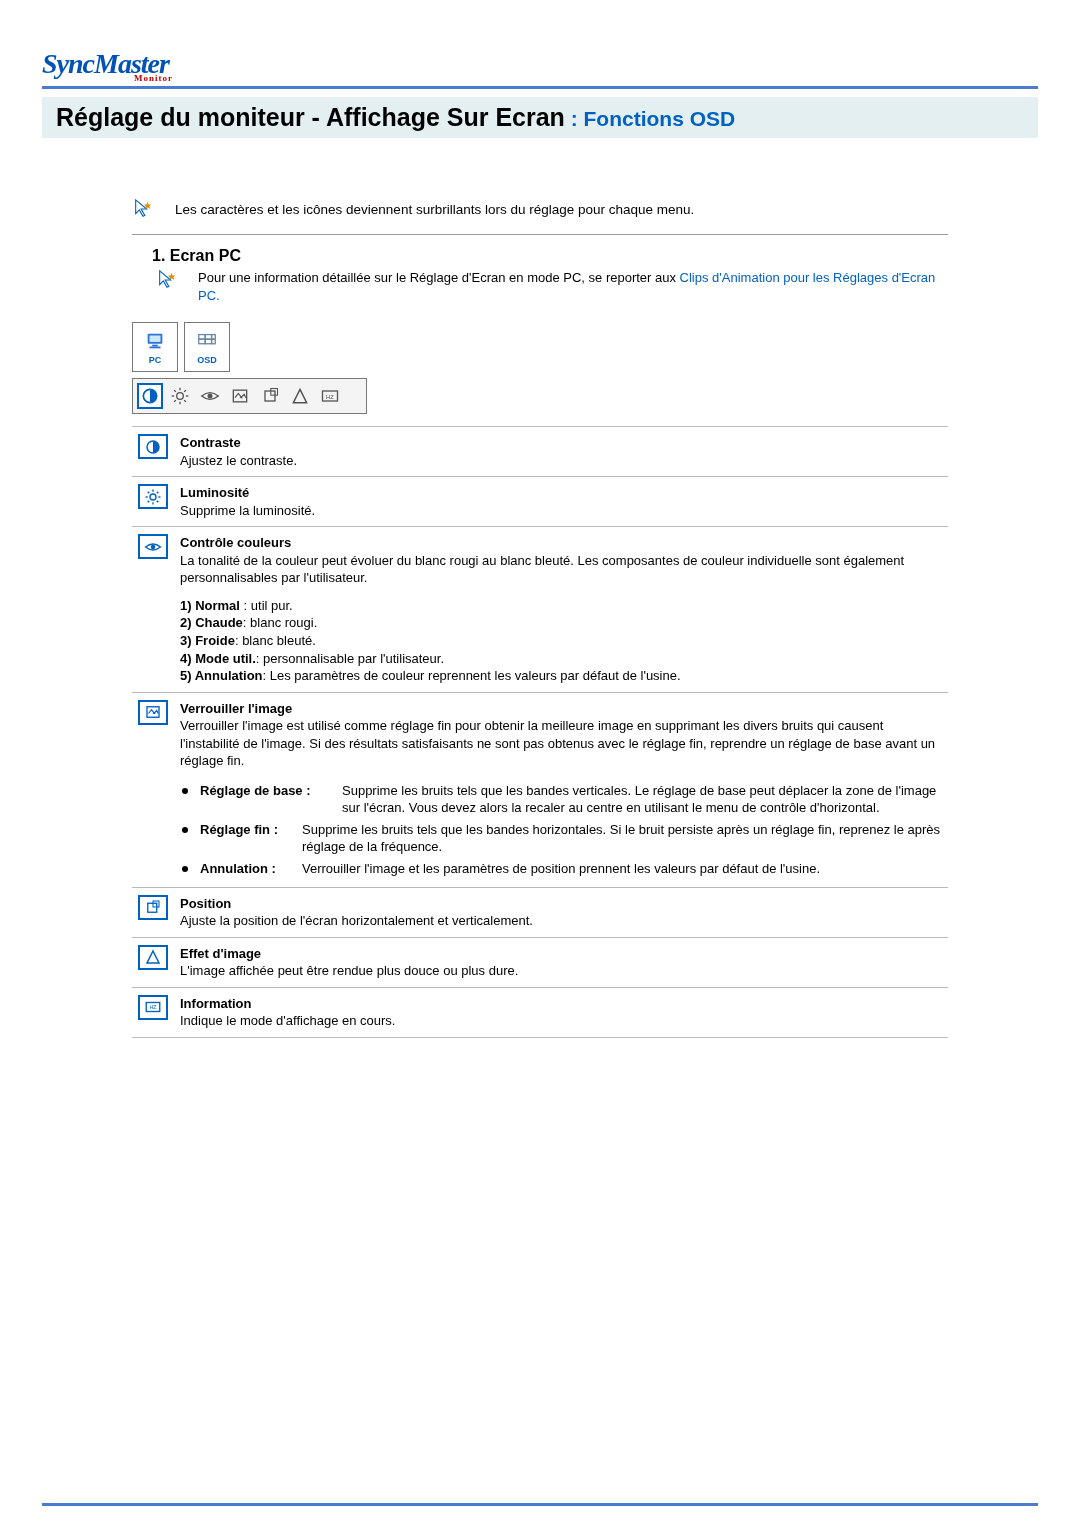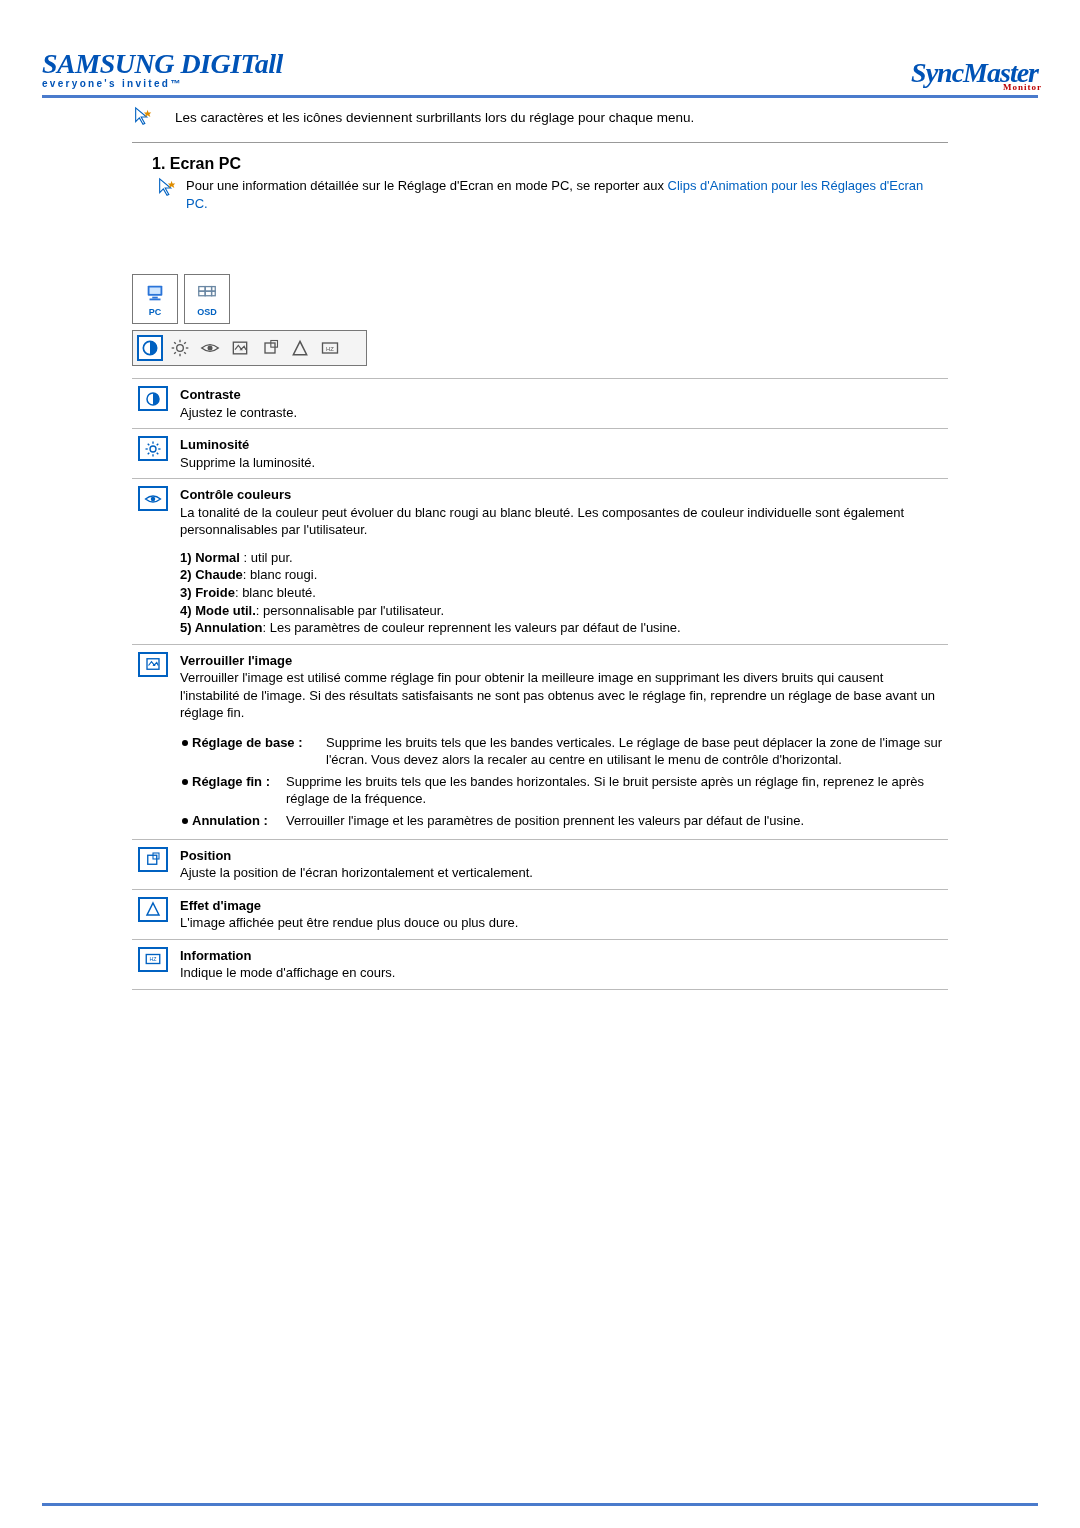--- a/index.html
+++ b/index.html
@@ -12,60 +12,61 @@
   .brand-sync .monitor { font-size: 9px; color: #bb0000; position: absolute; right: -4px; bottom: -3px; font-style: normal; letter-spacing: 1px; }
   .hr-top { height: 3px; background: #4a7bcc; margin: 2px 0 8px; }
   .title-bar { background: #e3eff0; padding: 6px 14px; margin: 0 0 60px; }
   .title-text { font-size: 25px; font-weight: bold; color: #000; }
   .title-text .sub { color: #0061c1; font-size: 21px; }
   .body { padding: 0 90px; }
   .intro-row { display: flex; align-items: center; gap: 21px; font-size: 13.5px; color: #000; margin-bottom: 14px; }
   .cursor-icon { width: 22px; height: 22px; flex: 0 0 22px; }
   .hr-thin { height: 1px; background: #999; margin: 6px 0 12px; }
   .section-heading { font-size: 16px; font-weight: bold; margin: 8px 0 4px 20px; }
-  .section-intro { display: flex; gap: 8px; font-size: 13px; line-height: 1.35; margin-left: 24px; margin-bottom: 18px; }
+  .section-intro { display: flex; gap: 20px; font-size: 13px; line-height: 1.35; margin-left: 24px; margin-bottom: 18px; }
   .section-intro a { color: #0061c1; text-decoration: none; }
   .tabs-row { display: flex; gap: 6px; margin-bottom: 6px; }
-  .tab { width: 46px; height: 50px; border: 1px solid #777; background: #fff; display: flex; flex-direction: column; align-items: center; justify-content: center; gap: 3px; margin-top: 44px; }
+  .tab { width: 46px; height: 50px; border: 1px solid #777; background: #fff; display: flex; flex-direction: column; align-items: center; justify-content: center; gap: 3px; }
   .tab svg, .tab .icon { width: 22px; height: 22px; }
   .tab .lbl { font-size: 9px; font-weight: bold; color: #0061c1; }
   .toolbar { border: 1px solid #777; background: #f4f4f4; padding: 4px 4px; display: flex; gap: 4px; width: 235px; margin-bottom: 12px; }
   .tool { width: 26px; height: 26px; display: flex; align-items: center; justify-content: center; border: 1px solid transparent; }
   .tool.active { border: 2px solid #0061c1; background: #fff; }
   .tool svg { width: 20px; height: 20px; }
   .defs-table { width: 100%; border-collapse: collapse; font-size: 13px; line-height: 1.35; }
   .defs-table td { border-top: 1px solid #bbb; border-bottom: 1px solid #bbb; padding: 7px 6px; vertical-align: top; }
   .defs-table td.icon-cell { width: 40px; text-align: center; }
   .row-icon { display: inline-flex; width: 30px; height: 25px; border: 2px solid #0061c1; background: #fff; align-items: center; justify-content: center; }
   .row-icon svg { width: 18px; height: 18px; }
   .defs-table .bold { font-weight: bold; }
   .sublist { margin: 10px 0 0 0; }
-  .sublist-row { display: flex; gap: 4px; margin-left: 2px; padding: 2px 0; }
+  .sublist-row { display: flex; gap: 12px; margin-left: 2px; padding: 2px 0; }
   .sublist-row .dot { width: 6px; height: 6px; background: #000; border-radius: 50%; margin-top: 6px; flex: 0 0 6px; }
   .sublist-row .lbl { font-weight: bold; min-width: 130px; white-space: nowrap; }
   .sublist-row .tx { flex: 1; }
   .footer-rule { position: absolute; left: 42px; right: 42px; bottom: 22px; height: 3px; background: #4a7bcc; }
 </style>
 </head>
 <body>
 
 <div class="page">
 
   <div class="header">
-    <div>
-      <div class="brand-samsung">SAMSUNG DIGITall</div>
-      <div class="brand-tagline">everyone's invited™</div>
-    </div>
     <div class="brand-sync">
       <span>SyncMaster</span>
       <span class="monitor">Monitor</span>
     </div>
   </div>
   <div class="hr-top"></div>
 
+  <div class="title-bar">
+    <span class="title-text">
+      <span>Réglage du moniteur -  Affichage Sur Ecran</span><span class="sub"> : Fonctions OSD</span>
+    </span>
+  </div>
 
   <div class="body">
 
     <div class="intro-row">
       <svg class="cursor-icon" viewBox="0 0 24 24">
         <polygon points="4,2 4,17 8,13 12,20 14,19 10,12 16,12" fill="#fff" stroke="#0061c1" stroke-width="1.2"></polygon>
         <polygon points="17,4 18,7 21,7 19,9 20,12 17,10 14,12 15,9 13,7 16,7" fill="#dd8c00"></polygon>
       </svg>
       <span>Les caractères et les icônes deviennent surbrillants lors du réglage pour chaque menu.</span>
     </div>

